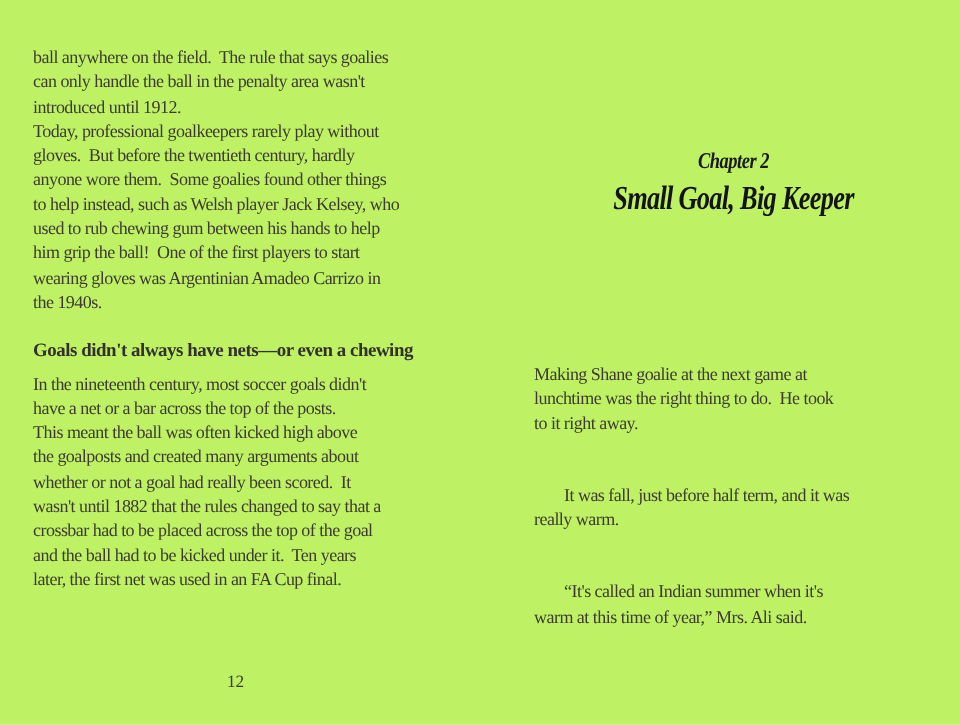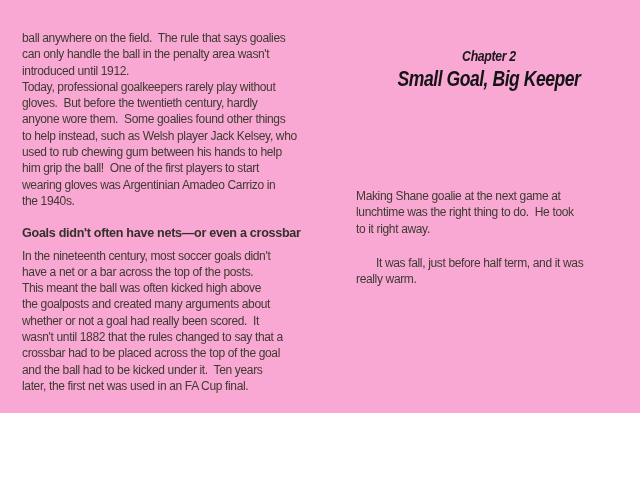--- a/index.html
+++ b/index.html
@@ -1,22 +1,22 @@
 <!DOCTYPE html>
 <html><head>
 <meta charset="utf-8">
 <style>
   html, body { margin: 0; padding: 0; }
   .screen {
     position: relative;
     width: 640px;
-    height: 413px;
-    background: #f9a8d4;
+    height: 483px;
+    background: #bef264;
     overflow: hidden;
-    font-family: Liberation Sans, sans-serif;
+    font-family: Liberation Serif, serif;
     color: #3e3a2f;
   }
   .page { position: absolute; top: 0; }
   .page-left  { left: 22px;  width: 296px; }
   .page-right { left: 356px; width: 266px; }
 
   .body-para {
     margin: 0;
     font-size: 12px;
     line-height: 16.3px;
@@ -30,24 +30,24 @@
     margin: 25px 0 9px 0;
     font-size: 12.6px;
     font-weight: 700;
     letter-spacing: -0.3px;
     line-height: 16.3px;
     white-space: pre;
     color: #34312a;
   }
   .section-heading.second { margin-top: 16px; margin-bottom: 6px; }
 
-  .para-gap { margin-top: 18px; }
+  .para-gap { margin-top: 32px; }
   .indent   { text-indent: 20px; }
 
-  .chapter-head { margin-top: 47px; text-align: center; }
+  .chapter-head { margin-top: 100px; text-align: center; }
   .chapter-label {
     font-size: 15px;
     font-weight: 700;
     font-style: italic;
     letter-spacing: -0.4px;
     color: #191919;
     transform: scaleX(0.82);
     transform-origin: 50% 50%;
   }
   .chapter-title {
@@ -87,21 +87,21 @@
 
     <p class="body-para">Today, professional goalkeepers rarely play without
 gloves.  But before the twentieth century, hardly
 anyone wore them.  Some goalies found other things
 to help instead, such as Welsh player Jack Kelsey, who
 used to rub chewing gum between his hands to help
 him grip the ball!  One of the first players to start
 wearing gloves was Argentinian Amadeo Carrizo in
 the 1940s.</p>
 
-    <div class="section-heading second">Goals didn't often have nets—or even a crossbar</div>
+    <div class="section-heading second">Goals didn't always have nets—or even a chewing</div>
 
     <p class="body-para">In the nineteenth century, most soccer goals didn't
 have a net or a bar across the top of the posts.
 This meant the ball was often kicked high above
 the goalposts and created many arguments about
 whether or not a goal had really been scored.  It
 wasn't until 1882 that the rules changed to say that a
 crossbar had to be placed across the top of the goal
 and the ball had to be kicked under it.  Ten years
 later, the first net was used in an FA Cup final.</p>
@@ -113,19 +113,21 @@
       <div class="chapter-title">Small Goal, Big Keeper</div>
     </div>
 
     <p class="body-para page-body-start">Making Shane goalie at the next game at
 lunchtime was the right thing to do.  He took
 to it right away.</p>
 
     <p class="body-para para-gap indent">It was fall, just before half term, and it was
 really warm.</p>
 
+    <p class="body-para para-gap indent">“It's called an Indian summer when it's
+warm at this time of year,” Mrs. Ali said.</p>
 
   </div>
 
   <div class="page-number left-num">12</div>
 
 
 </div>
 
 </body></html>

